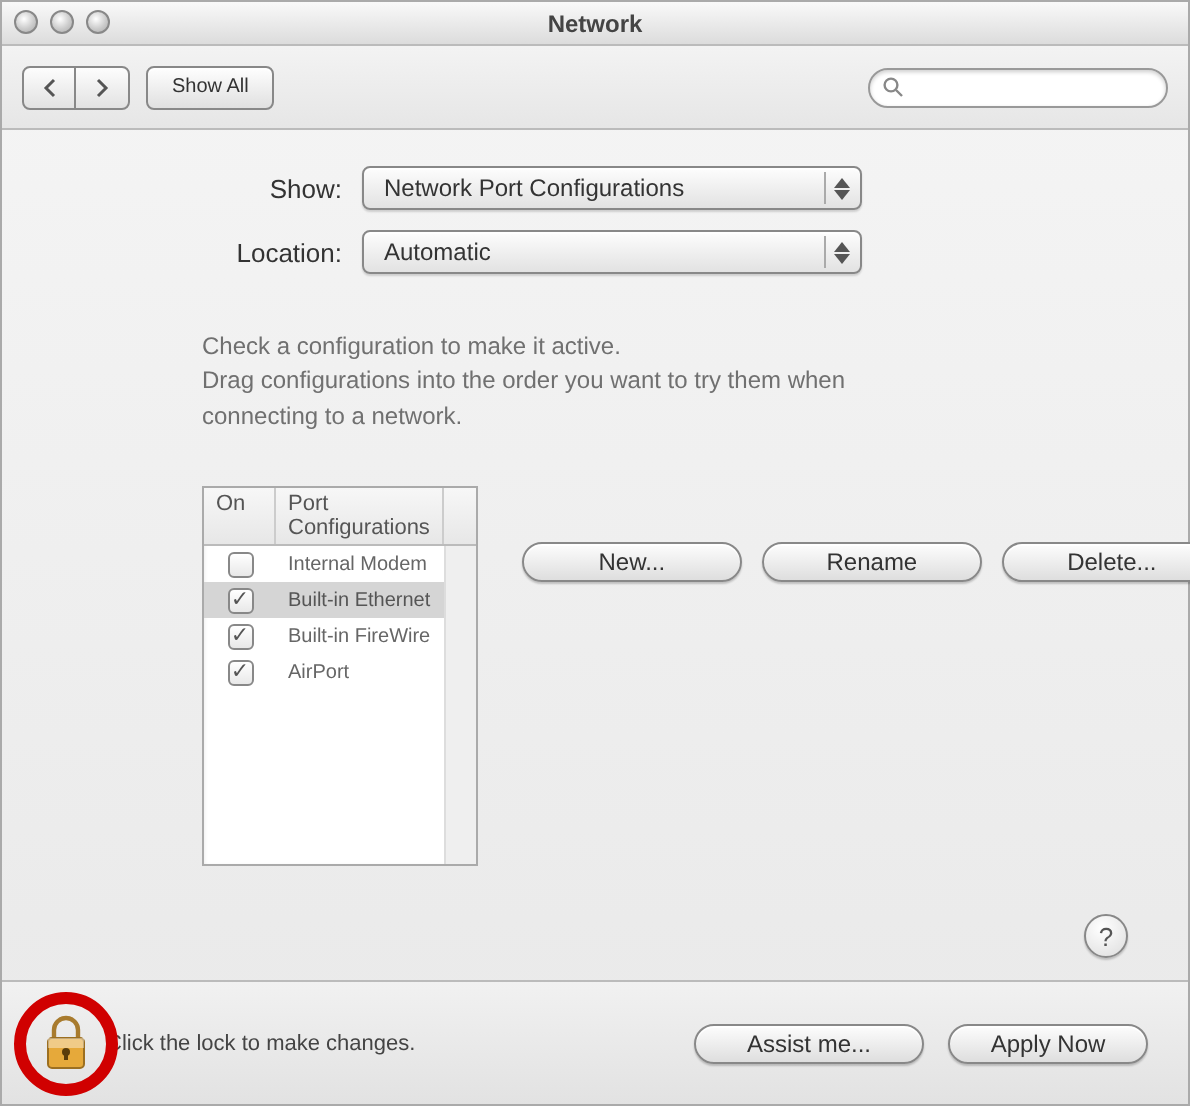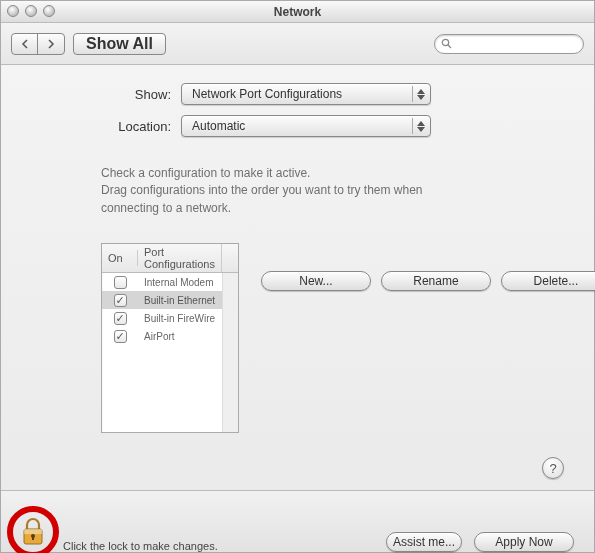--- a/index.html
+++ b/index.html
@@ -70,28 +70,27 @@
     border-right: 1px solid #888;
     color: #555;
   }
   .segmented .seg:last-child { border-right: none; }
   .aqua-btn {
     height: 22px;
     padding: 0 12px;
     border: 1px solid #888;
     border-radius: 4px;
     background: linear-gradient(#fefefe, #e0e0e0);
-    font-size: 16px;
+    font-size: 10px;
     color: #333;
     display: inline-flex;
     align-items: center;
     justify-content: center;
     box-shadow: 0 1px 0 #fff inset;
     cursor: default;
-    font-weight: bold;
   }
   .spacer { flex: 1; }
   .search {
     width: 150px; height: 20px;
     border-radius: 10px;
     border: 1px solid #999;
     background: #fff;
     display: flex;
     align-items: center;
     padding: 0 6px;
@@ -173,21 +172,20 @@
     display: flex;
     flex-direction: column;
     box-shadow: inset 0 1px 2px rgba(0,0,0,0.1);
   }
   .listhead {
     display: flex;
     background: linear-gradient(#f7f7f7, #e7e7e7);
     border-bottom: 1px solid #bbb;
     font-size: 11px;
     color: #555;
-    align-items: center;
   }
   .listhead .col-on {
     width: 36px;
     padding: 2px 6px;
     border-right: 1px solid #ccc;
   }
   .listhead .col-name {
     flex: 1;
     padding: 2px 6px;
     border-right: 1px solid #ccc;
@@ -272,23 +270,22 @@
     display: flex; align-items:center; justify-content:center;
     font-size: 13px; color: #555;
     box-shadow: 0 1px 1px rgba(0,0,0,0.2);
   }
 
   .footer {
     height: 62px;
     border-top: 1px solid #bbb;
     background: linear-gradient(#f1f1f1, #e2e2e2);
     display: flex;
-    align-items: flex-end;
+    align-items: center;
     padding: 0 20px;
-    gap: 10px;
     position: relative;
   }
   .footer .lockwrap {
     position: relative;
     width: 40px; height: 40px;
     display: flex; align-items:center; justify-content:center;
     margin-left: -8px;
   }
   .footer .redring {
     position: absolute;
@@ -437,18 +434,18 @@
         <path d="M7 12 V8 a6 6 0 0 1 12 0 V12" stroke="#a87b2e" stroke-width="2.2" fill="none"></path>
         <rect x="4" y="12" width="18" height="15" rx="2" fill="#e6a93a" stroke="#9c6f20"></rect>
         <rect x="4" y="12" width="18" height="5" fill="rgba(255,255,255,0.4)"></rect>
         <circle cx="13" cy="19" r="2" fill="#5b3d0a"></circle>
         <rect x="12" y="19" width="2" height="4" fill="#5b3d0a"></rect>
       </svg>
       <div class="redring"></div>
     </div>
     <div class="locktext">Click the lock to make changes.</div>
     <div class="right">
-      <div class="pill" style="width:76px">Assist me...</div>
+      <div class="pill" style="width:115px">Assist me...</div>
       <div class="pill" style="width:100px">Apply Now</div>
     </div>
   </div>
 
 </div>
 
 </body></html>

